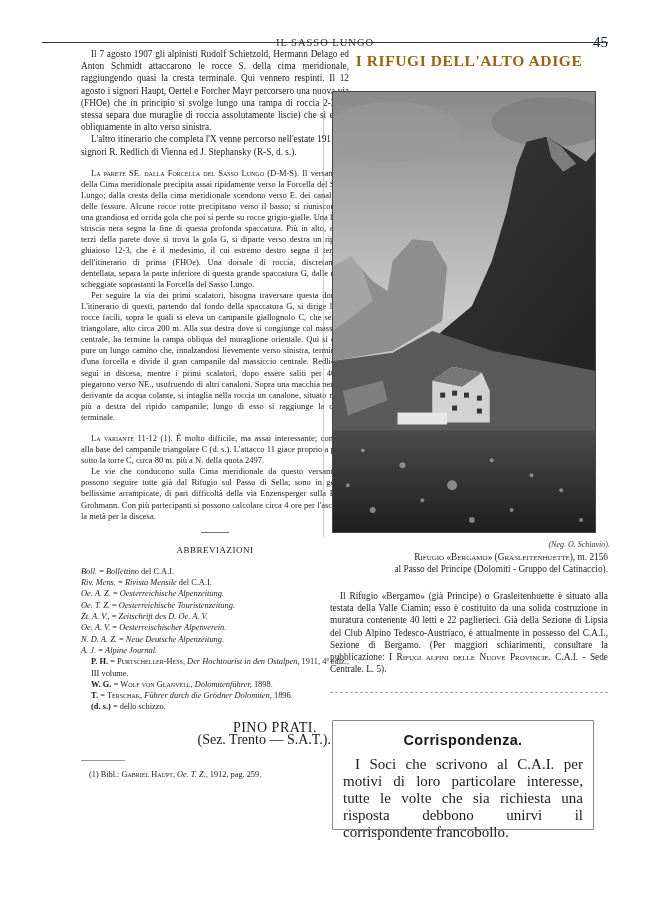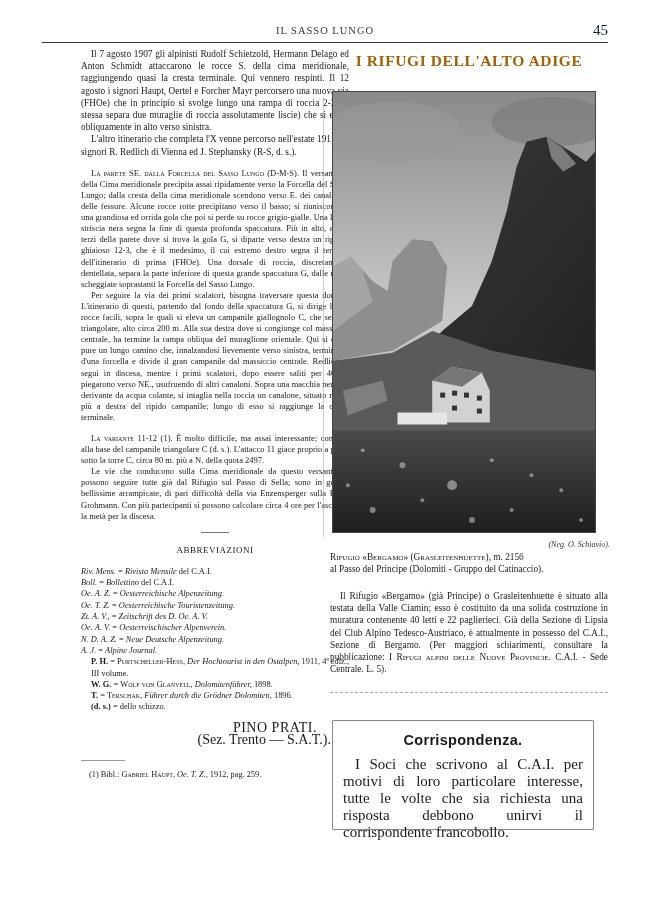--- a/index.html
+++ b/index.html
@@ -1,19 +1,19 @@
 <!DOCTYPE html>
 <html><head>
 <meta charset="utf-8">
 <style>
   html, body { margin: 0; padding: 0; background: #ffffff; }
   body { width: 652px; height: 900px; position: relative; overflow: hidden;
          font-family: "Liberation Serif", "DejaVu Serif", serif; color: #1a1a1a; }
 
-  .running-head { position: absolute; top: 24px; left: 42px; width: 566px; height: 16px; }
+  .running-head { position: absolute; top: 36px; left: 42px; width: 566px; height: 16px; }
   .running-title { position: absolute; left: 0; right: 0; top: 1px; text-align: center;
                    font-size: 10.5px; letter-spacing: 1px; color: #333; }
   .page-number { position: absolute; right: 0; top: -2px; font-size: 15px; color: #0f172a; }
   .head-rule { position: absolute; top: 42px; left: 42px; width: 566px; height: 0;
                border-top: 1.5px solid #333; }
 
   .col-left { position: absolute; left: 45px; top: 48px; width: 268px; font-size: 8.5px;
               line-height: 11.1px; text-align: justify; margin-left: 36px; }
   .col-left p { margin: 0; text-indent: 10px; }
   .col-left .block-big p { font-size: 9.3px; line-height: 12.2px; }
@@ -35,21 +35,21 @@
 
   .col-right { position: absolute; left: 330px; top: 52px; width: 278px; }
   .section-title { text-align: center; font-size: 15.5px; letter-spacing: 0.6px; margin: 0; height: 24px;
                    font-family: "Liberation Serif", serif; color: #a16207; }
 
   .photo { position: absolute; left: 332px; top: 91px; width: 264px; height: 442px;
            border: 1.5px solid #444; box-sizing: border-box; overflow: hidden; background: #777; }
   .photo svg { display: block; width: 100%; height: 100%; }
 
   .photo-credit { position: absolute; right: 42px; top: 540px; font-size: 8px; font-style: italic; color: #333; }
-  .caption { position: absolute; left: 330px; top: 551px; width: 278px; text-align: left; font-size: 9.3px; line-height: 12.4px; }
+  .caption { position: absolute; left: 330px; top: 551px; width: 278px; text-align: right; font-size: 9.3px; line-height: 12.4px; }
   .body-right { position: absolute; left: 330px; top: 590px; width: 278px; font-size: 9.3px; line-height: 12.2px; text-align: justify; }
   .body-right p { margin: 0; text-indent: 10px; }
 
   .box-rule1 { position: absolute; left: 330px; top: 692px; width: 278px; border-top: 1px dashed #aaa; }
   .corr-box { position: absolute; left: 332px; top: 720px; width: 262px; height: 110px;
               border: 1px solid #888; border-radius: 1px; box-sizing: border-box; padding: 11px 10px 0 10px; }
   .corr-title { text-align: center; font-family: "Liberation Sans", "DejaVu Sans", sans-serif; font-weight: bold;
                 font-size: 14.5px; margin: 0 0 8px 0; letter-spacing: 0.3px; }
   .corr-text { font-size: 15px; line-height: 17px; text-align: justify; text-indent: 12px; margin: 0; }
 </style>
@@ -74,22 +74,22 @@
   </div>
   <div class="gap1"></div>
   <div>
     <p><span class="sc">La variante 11-12</span><span> (1). È molto difficile, ma assai interessante; conduce alla base del campanile triangolare C (d. s.). L'attacco 11 giace proprio a picco sotto la torre C, circa 80 m. più a N. della quota 2497.</span></p>
     <p>Le vie che conducono sulla Cima meridionale da questo versante, si possono seguire tutte già dal Rifugio sul Passo di Sella; sono in genere bellissime arrampicate, di pari difficoltà della via Enzensperger sulla Punta Grohmann. Con più partecipanti si possono calcolare circa 4 ore per l'ascesa e la metà per la discesa.</p>
   </div>
   <div class="short-rule"></div>
 
   <div class="abbr-title">ABBREVIAZIONI</div>
   <div class="abbr-list" id="abbr-list">
+      <div><i>Boll.</i><span> = </span><i>Bollettino</i><span> del C.A.I.</span></div>
       <div><i>Riv. Mens.</i><span> = </span><i>Rivista Mensile</i><span> del C.A.I.</span></div>
-      <div><i>Boll.</i><span> = </span><i>Bollettino</i><span> del C.A.I.</span></div>
       <div><i>Oe. A. Z.</i><span> = </span><i>Oesterreichische Alpenzeitung.</i><span></span></div>
       <div><i>Oe. T. Z.</i><span> = </span><i>Oesterreichische Touristenzeitung.</i><span></span></div>
       <div><i>Zt. A. V.,</i><span> = </span><i>Zeitschrift des D. Oe. A. V.</i><span></span></div>
       <div><i>Oe. A. V.</i><span> = </span><i>Oesterreischischer Alpenverein.</i><span></span></div>
       <div><i>N. D. A. Z.</i><span> = </span><i>Neue Deutsche Alpenzeitung.</i><span></span></div>
       <div><i>A. J.</i><span> = </span><i>Alpine Journal.</i><span></span></div>
       <div class="ind"><b>P. H.</b><span> = </span><span class="sc">Purtscheller-Hess,</span><i> Der Hochtourist in den Ostalpen,</i><span> 1911, 4ª ediz., III volume.</span></div>
       <div class="ind"><b>W. G.</b><span> = </span><span class="sc">Wolf von Glanvell,</span><i> Dolomitenführer,</i><span> 1898.</span></div>
       <div class="ind"><b>T.</b><span> = </span><span class="sc">Terschak,</span><i> Führer durch die Grödner Dolomiten,</i><span> 1896.</span></div>
       <div class="ind"><b>(d. s.)</b><span> = </span><span class="sc"></span><i></i><span>dello schizzo.</span></div>

